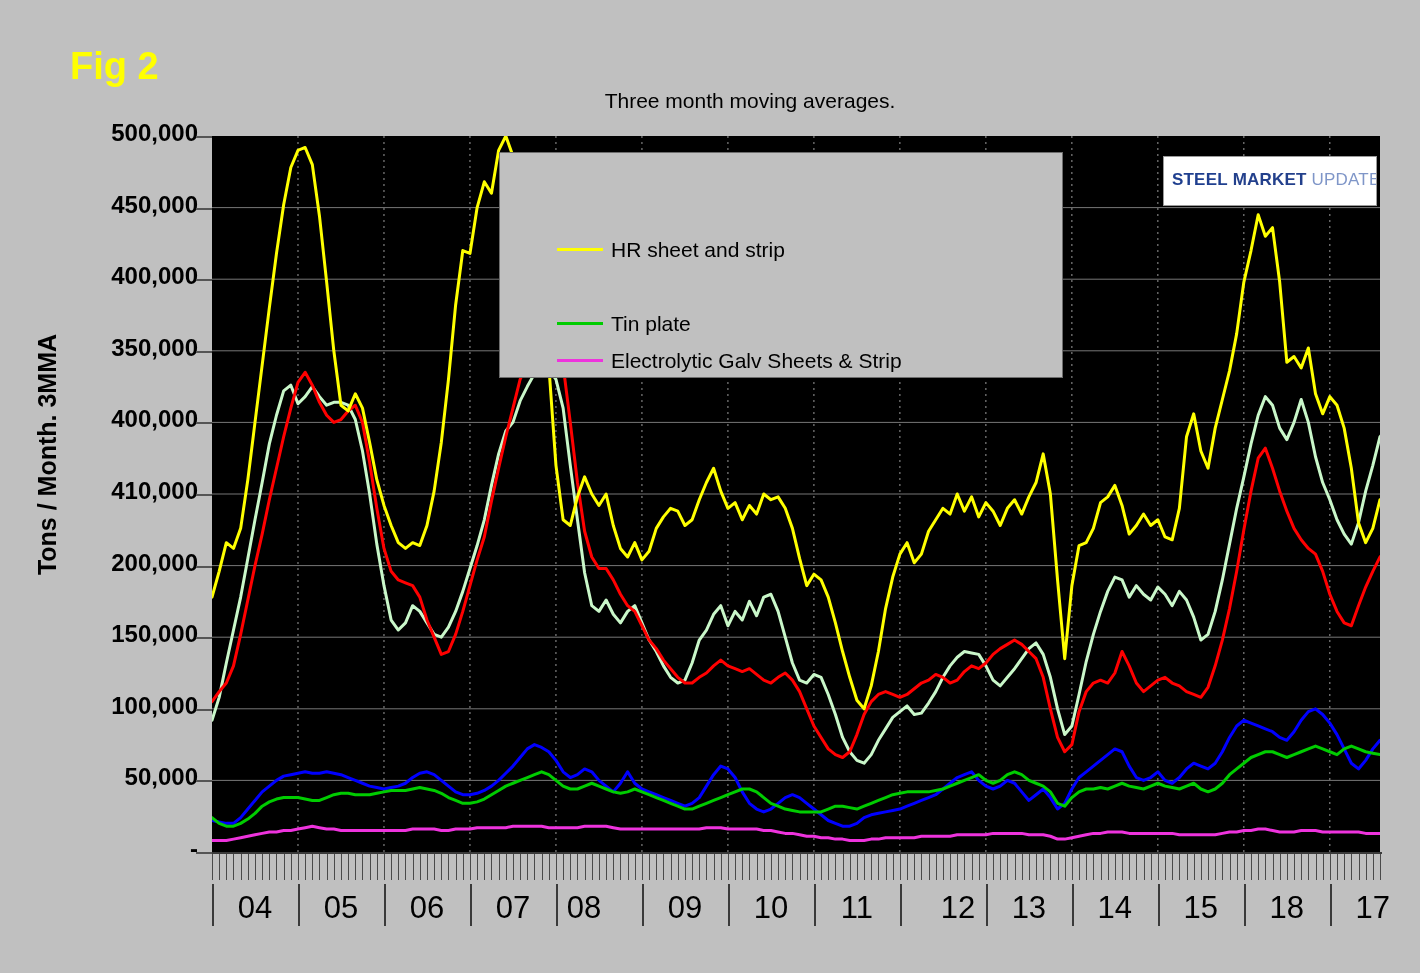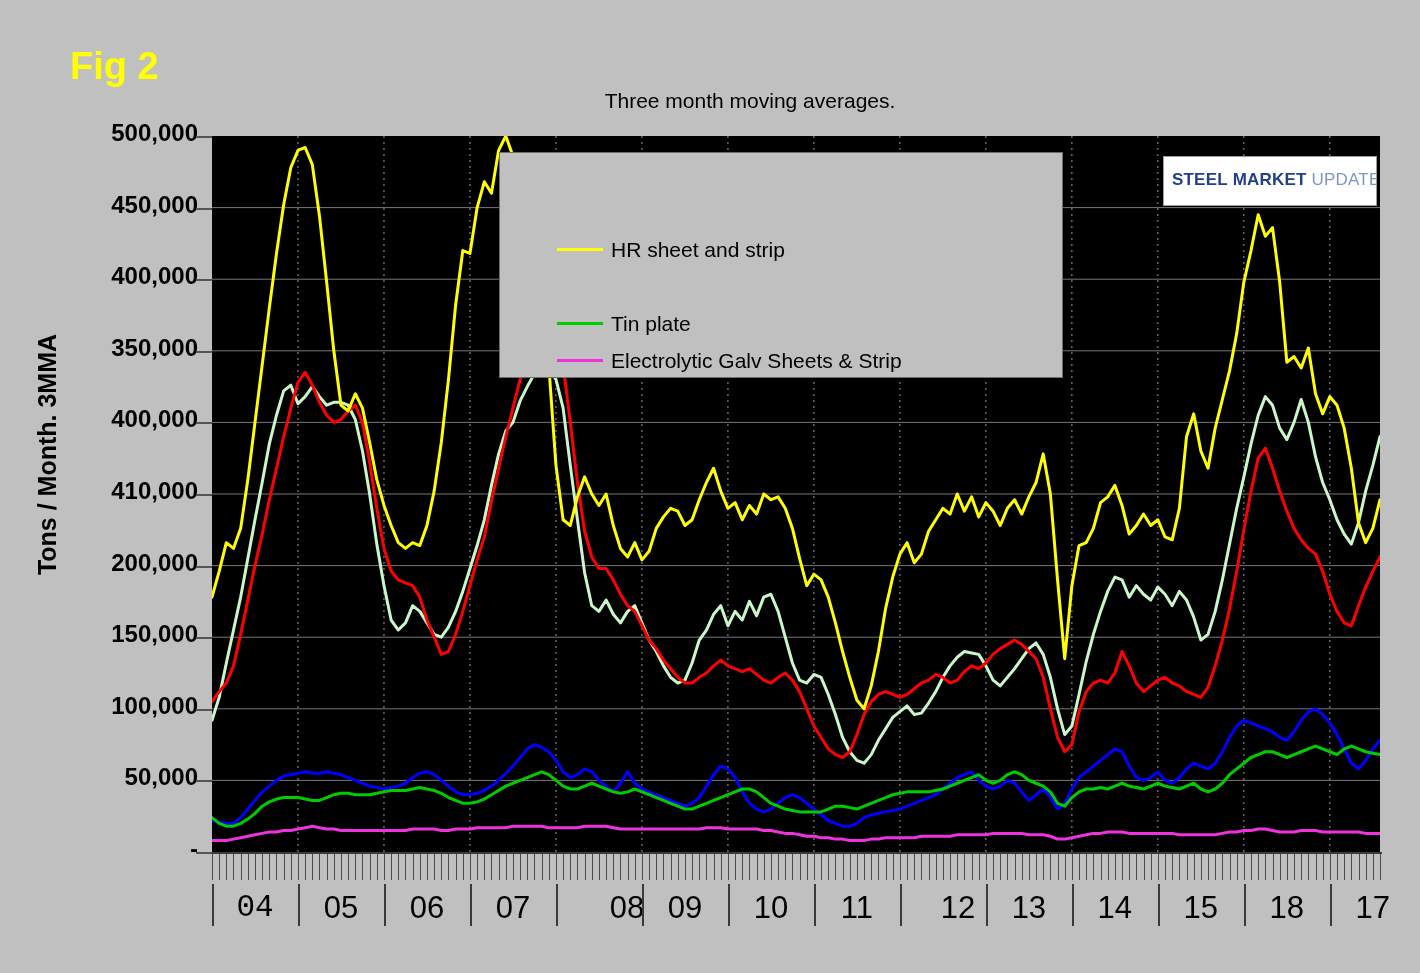--- a/index.html
+++ b/index.html
@@ -414,29 +414,29 @@
       <div class="xtick-minor" style="left: 1322.67px;"></div>
       <div class="xtick-minor" style="left: 1329.84px;"></div>
       <div class="xtick-minor" style="left: 1337.01px;"></div>
       <div class="xtick-minor" style="left: 1344.17px;"></div>
       <div class="xtick-minor" style="left: 1351.34px;"></div>
       <div class="xtick-minor" style="left: 1358.5px;"></div>
       <div class="xtick-minor" style="left: 1365.67px;"></div>
       <div class="xtick-minor" style="left: 1372.83px;"></div>
       <div class="xtick-minor" style="left: 1380px;"></div>
       <div class="xtick-major" style="left: 212px;"></div>
-      <div class="xtick-label" style="left: 212.994px; font-family: Liberation Mono, monospace;">04</div>
+      <div class="xtick-label" style="left: 212.994px;">04</div>
       <div class="xtick-major" style="left: 297.988px;"></div>
       <div class="xtick-label" style="left: 298.982px;">05</div>
       <div class="xtick-major" style="left: 383.975px;"></div>
       <div class="xtick-label" style="left: 384.969px;">06</div>
       <div class="xtick-major" style="left: 469.963px;"></div>
       <div class="xtick-label" style="left: 470.957px;">07</div>
       <div class="xtick-major" style="left: 555.951px;"></div>
-      <div class="xtick-label" style="left: 585px;">08</div>
+      <div class="xtick-label" style="left: 542px;">08</div>
       <div class="xtick-major" style="left: 641.939px;"></div>
       <div class="xtick-label" style="left: 642.933px;">09</div>
       <div class="xtick-major" style="left: 727.926px;"></div>
       <div class="xtick-label" style="left: 728.92px;">10</div>
       <div class="xtick-major" style="left: 813.914px;"></div>
       <div class="xtick-label" style="left: 814.908px;">11</div>
       <div class="xtick-major" style="left: 899.902px;"></div>
       <div class="xtick-label" style="left: 916px;">12</div>
       <div class="xtick-major" style="left: 985.89px;"></div>
       <div class="xtick-label" style="left: 986.883px;">13</div>

